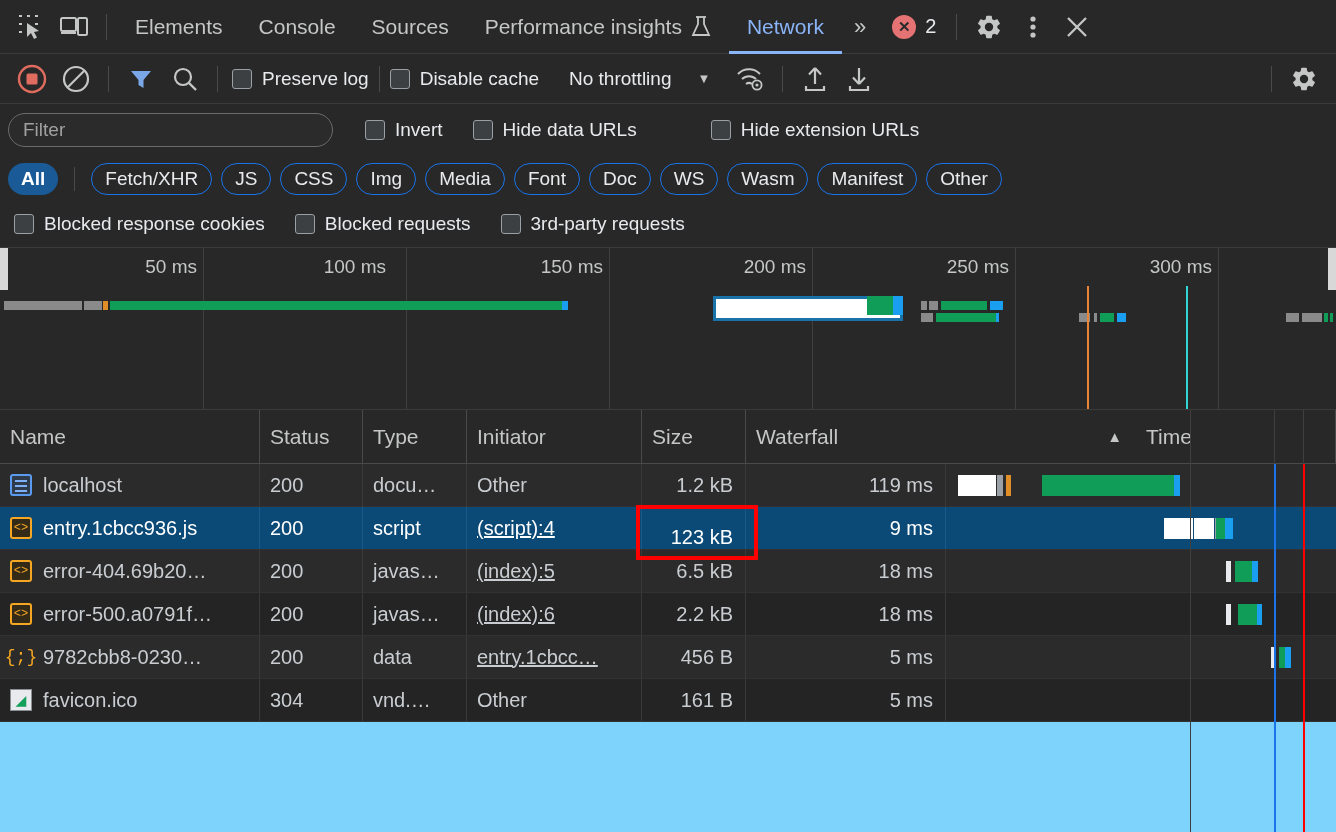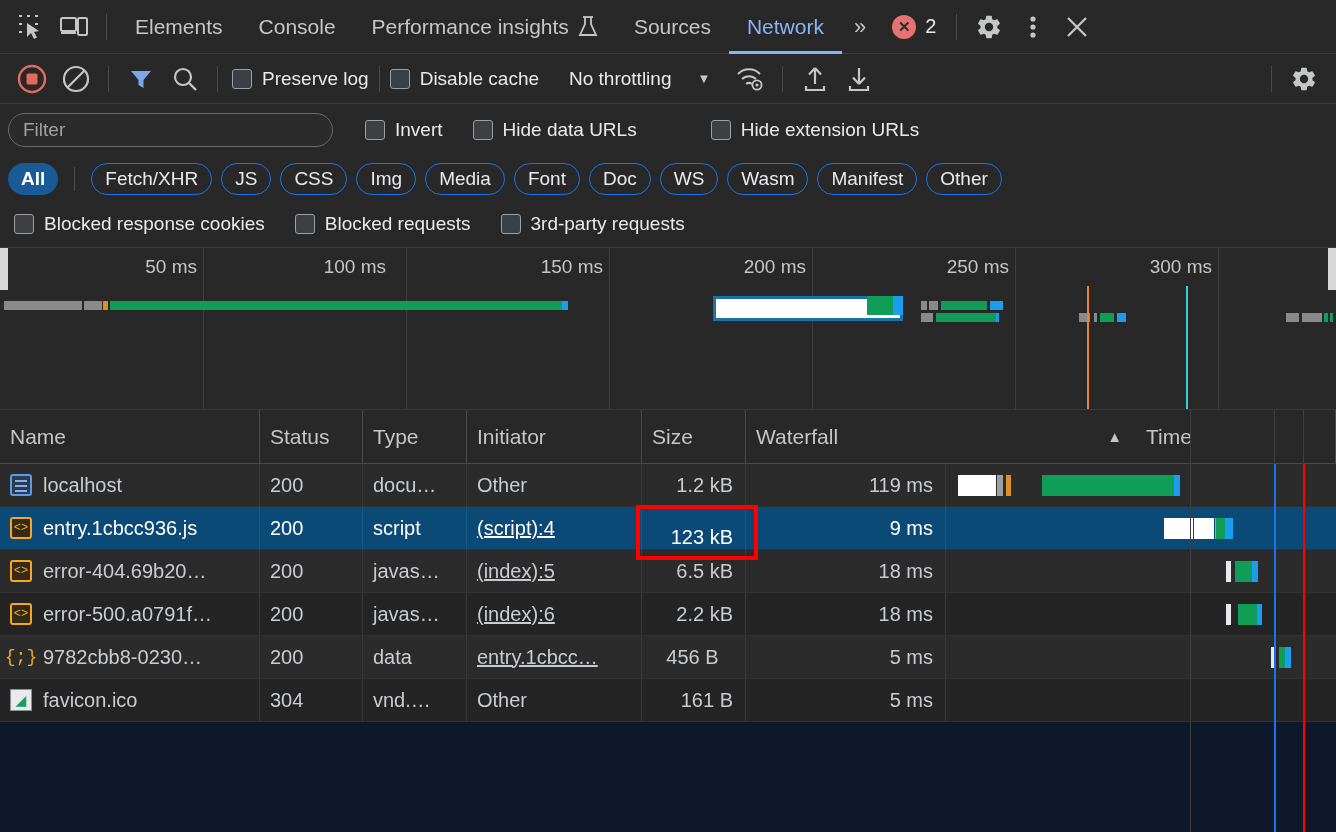--- a/index.html
+++ b/index.html
@@ -82,21 +82,21 @@
   .overview { height: 162px; position: relative; flex: none; background: #282828;
               border-bottom: 1px solid #3b3b3b; overflow: hidden; }
   .ovgrid { position: absolute; top: 0; bottom: 0; width: 1px; background: #3f3f3f; }
   .ovlabel { position: absolute; top: 8px; font-size: 19px; color: #c4c7c5; transform: translateX(-100%); padding-right: 6px; }
   .ovhandle { position: absolute; left: 0; top: 0; width: 8px; height: 42px; background: #d8d8d8; }
   .ovhandle.r { left: auto; right: 0; }
   .ovbar { position: absolute; height: 9px; }
   .evline { position: absolute; top: 38px; bottom: 0; width: 2px; }
 
   
-  .tablewrap { flex: 1 1 auto; position: relative; overflow: hidden; background: #0f172a; }
+  .tablewrap { flex: 1 1 auto; position: relative; overflow: hidden; background: #7dd3fc; }
   .thead { display: flex; height: 54px; border-bottom: 1px solid #4a4a4a; background: #282828; }
   .th {
     display: flex; align-items: center; font-size: 21px; color: #c4c7c5;
     padding-left: 10px; border-right: 1px solid #4a4a4a; position: relative;
   }
   .th.last { border-right: none; flex: 1 1 auto; }
   .sortarrow { position: absolute; right: 14px; color: #c4c7c5; font-size: 15px; }
 
   .trow { display: flex; height: 43px; border-bottom: 1px solid #323232; }
   .trow.odd { background: #2b2b2b; }
@@ -157,30 +157,30 @@
     </div>
     <div class="vsep"></div>
 
     <div class="tab">
       <span>Elements</span>
     </div>
     <div class="tab">
       <span>Console</span>
     </div>
     <div class="tab">
+      <span>Sources</span>
+    </div>
+    <div class="tab">
       <span>Performance insights</span>
       <span>
         <svg width="20" height="24" viewBox="0 0 20 24">
           <path d="M7 2 L7 9 L2 20 L18 20 L13 9 L13 2" fill="none" stroke="#c4c7c5" stroke-width="1.8"></path>
           <path d="M5 2 L15 2" stroke="#c4c7c5" stroke-width="1.8"></path>
         </svg>
       </span>
-    </div>
-    <div class="tab">
-      <span>Sources</span>
     </div>
     <div class="tab active">
       <span>Network</span>
     </div>
 
     <div class="chev">»</div>
 
     <div class="errbadge">
       <span class="errdot">✕</span>
       <span>2</span>
@@ -536,21 +536,21 @@
           </div>
           <div class="td " style="width: 103px;">
             <span>200</span>
           </div>
           <div class="td " style="width: 104px;">
             <span>data</span>
           </div>
           <div class="td " style="width: 175px;">
             <span class="ini">entry.1cbcc…</span>
           </div>
-          <div class="td num" style="width: 104px; justify-content: center;">
+          <div class="td num" style="width: 104px;">
             <span>456 B</span>
           </div>
           <div class="td num" style="width: 200px;">
             <span>5 ms</span>
           </div>
           <div class="td wf">
             <div class="wbar" style="left: 325px; width: 5px; background: rgb(232, 234, 237);"></div>
             <div class="wbar" style="left: 333px; width: 9px; background: rgb(15, 157, 88);"></div>
             <div class="wbar" style="left: 339px; width: 6px; background: rgb(26, 159, 240);"></div>
           </div>

